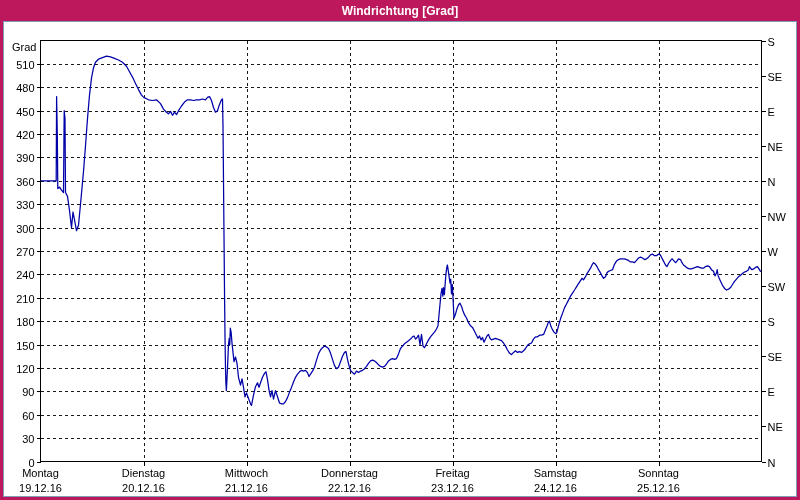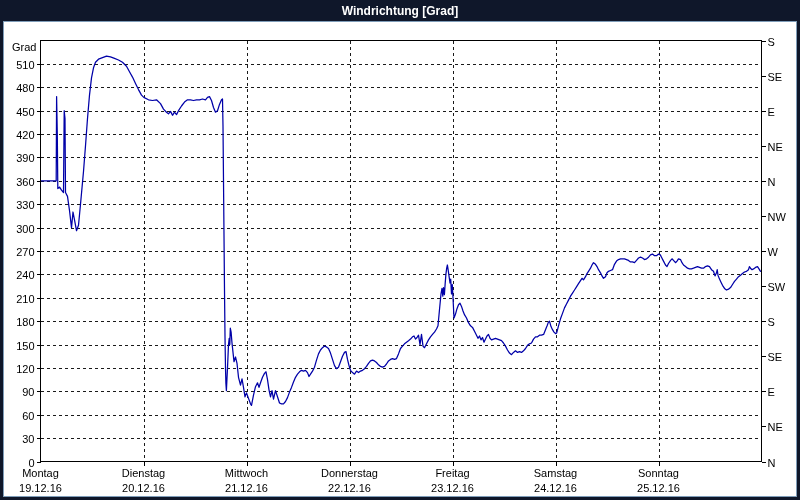--- a/index.html
+++ b/index.html
@@ -1,19 +1,19 @@
 <!DOCTYPE html>
 <html><head>
 <meta charset="utf-8">
 <style>
   html,body{margin:0;padding:0;background:#d4d0c8;}
   *{box-sizing:border-box;}
   .window{
     position:relative;width:800px;height:500px;
-    background:#0f172a;
+    background:#be185d;
     font-family:"Liberation Sans","DejaVu Sans",sans-serif;
     overflow:hidden;
   }
   .titlebar{
     position:absolute;left:0;top:0;width:800px;height:21px;
     display:flex;align-items:center;justify-content:center;
   }
   .titlebar span{
     color:#ffffff;font-size:12px;font-weight:bold;letter-spacing:0px;
   }

